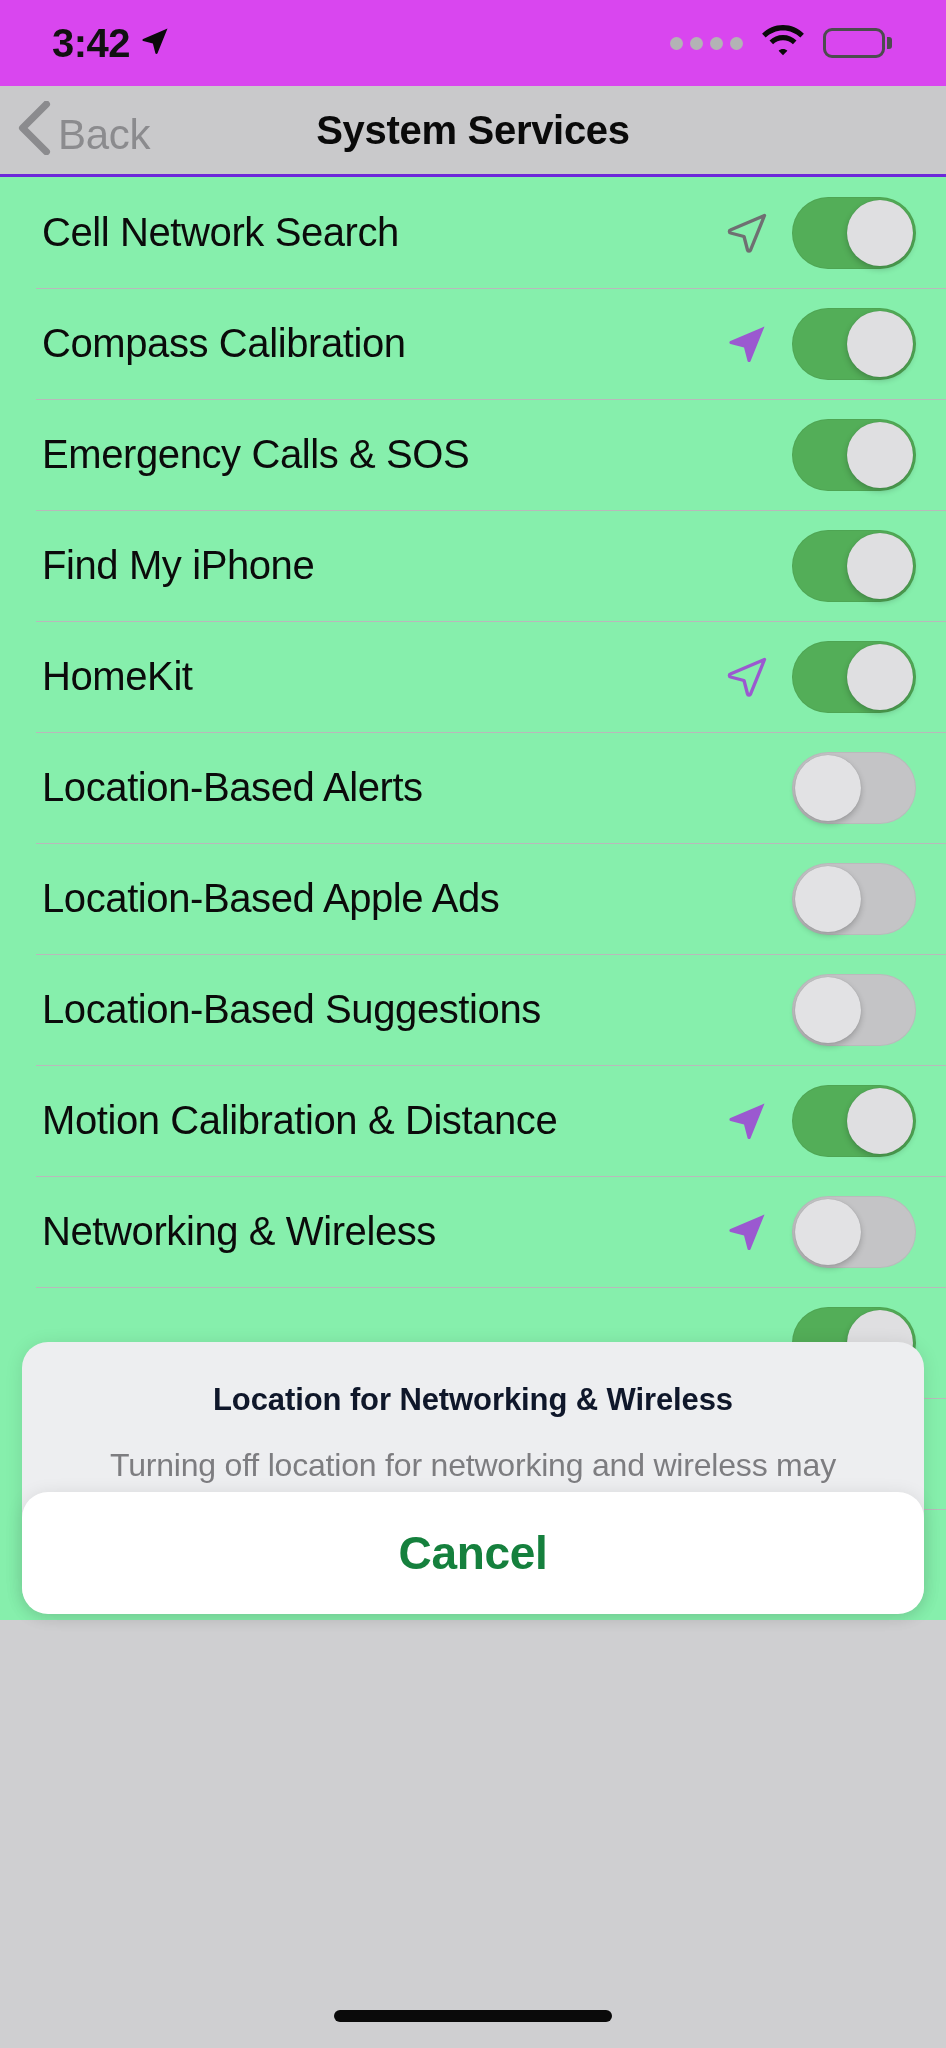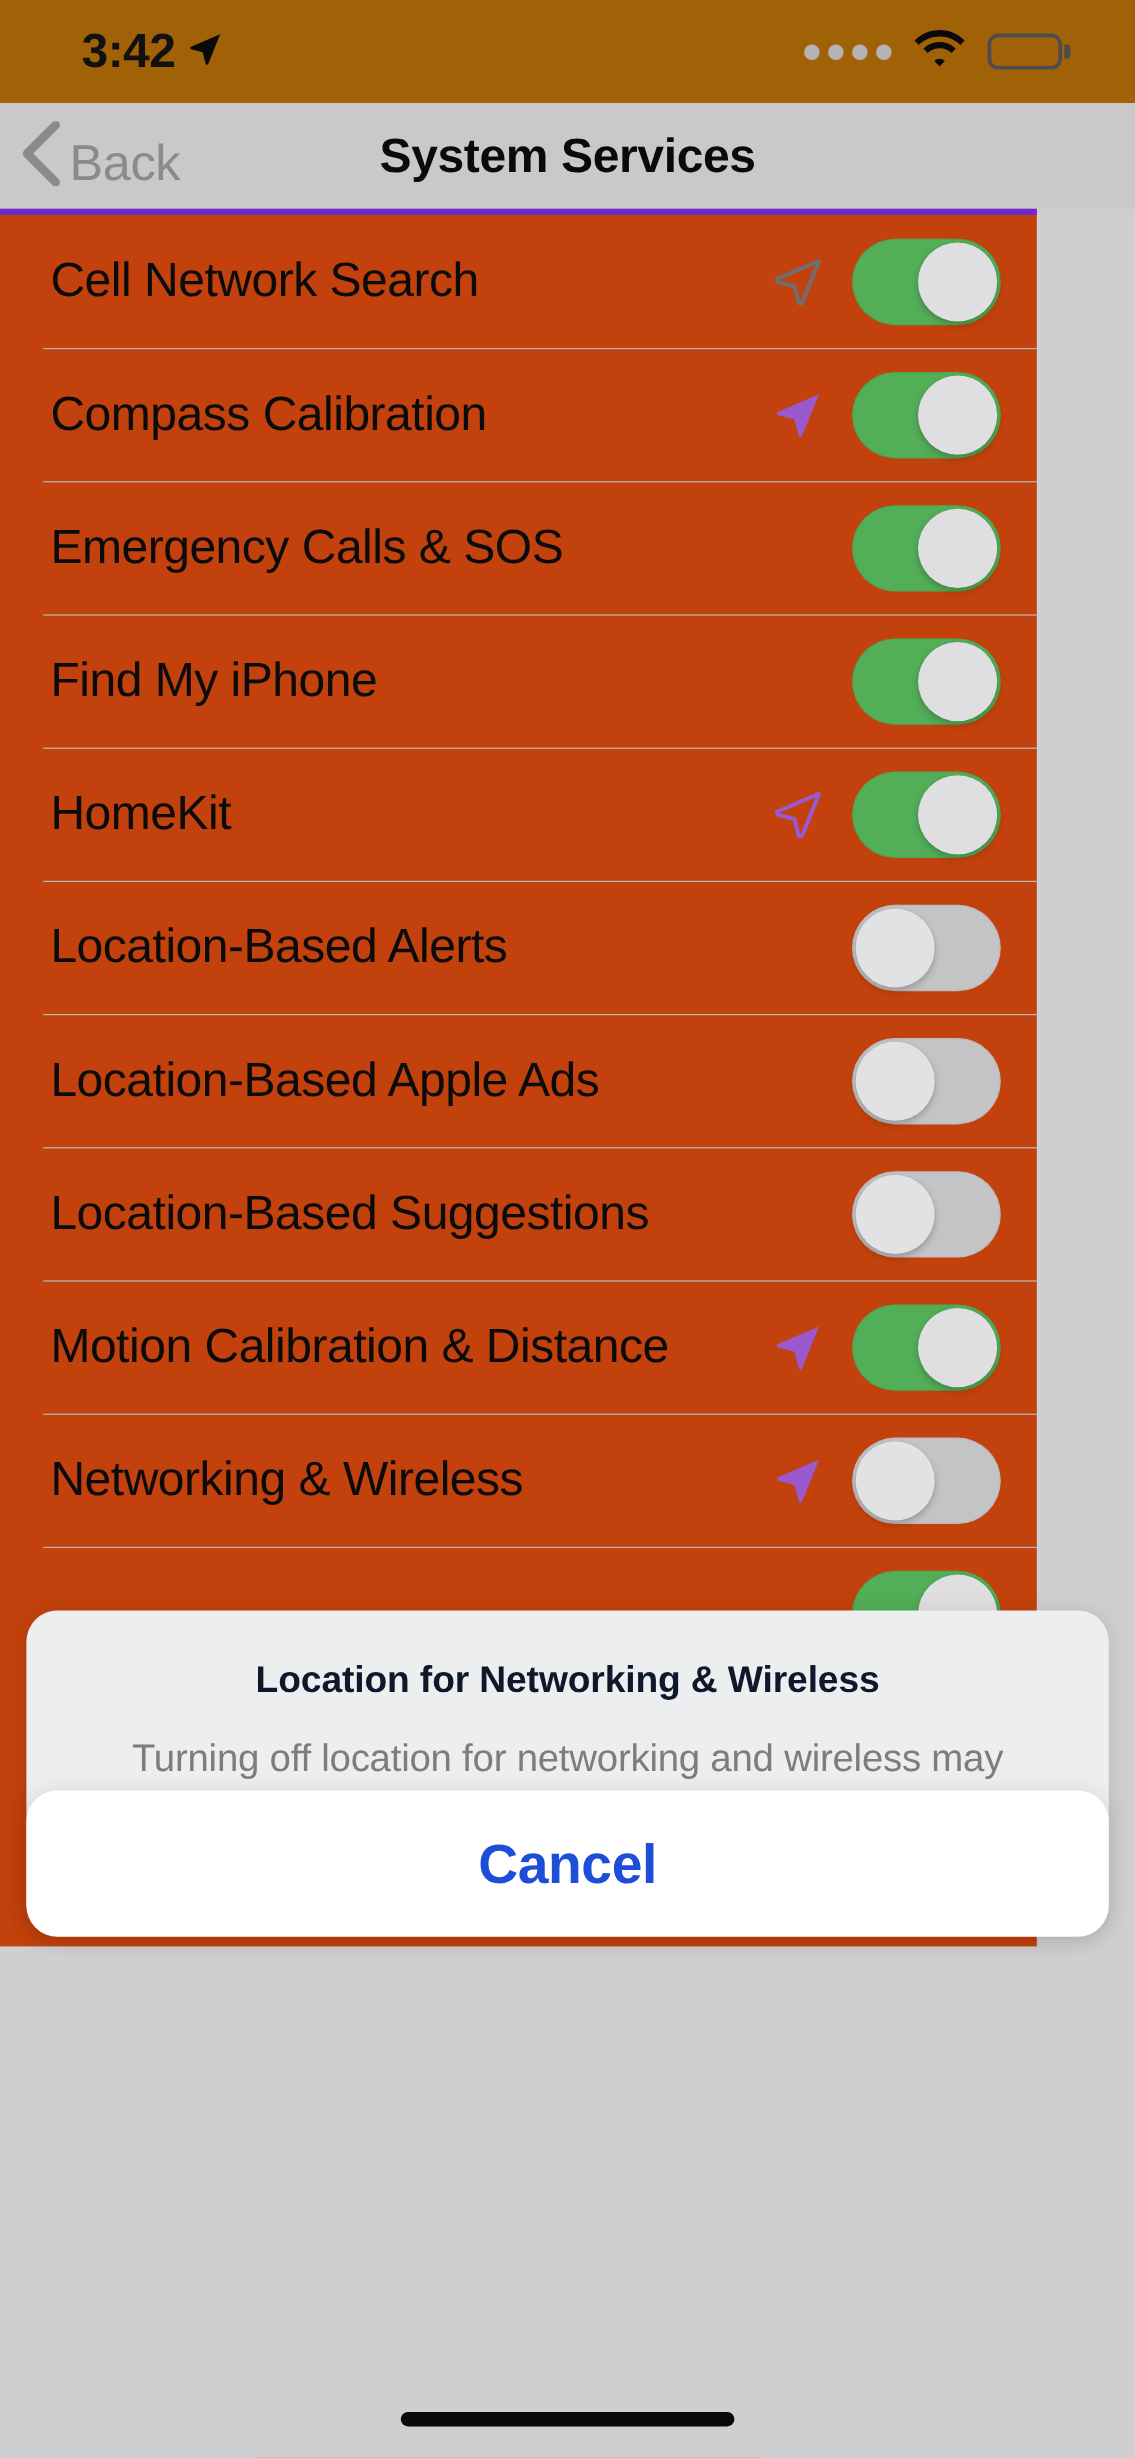--- a/index.html
+++ b/index.html
@@ -11,23 +11,23 @@
   }
   #screen {
     position:relative; width:946px; height:2048px;
     background:#cfcfd1;
     overflow:hidden;
   }
 
   
   #status-bar {
     position:absolute; top:0; left:0; width:946px; height:86px;
-    background:#a16207;
+    background:#d946ef;
     display:flex; align-items:center; justify-content:space-between;
-    padding:0 54px 0 68px;
+    padding:0 54px 0 52px;
   }
   .sb-left { display:flex; align-items:center; gap:10px; }
   .sb-time { font-size:40px; font-weight:bold; color:#111; letter-spacing:-0.5px; }
   .sb-right { display:flex; align-items:center; gap:18px; }
   .sig-dots { display:flex; gap:7px; align-items:center; }
   .sig-dots i { width:13px; height:13px; border-radius:50%; background:#b3b3b5; display:block; }
   .battery-wrap { display:flex; align-items:center; }
   .battery {
     width:62px; height:30px; border:3px solid #4c4c4e; border-radius:9px;
     position:relative; padding:3px; background:transparent;
@@ -49,23 +49,23 @@
   }
   .chev { display:block; }
   #back-label { font-size:42px; color:#8b8b8e; letter-spacing:-0.3px; }
   #nav-title {
     width:100%; text-align:center; font-size:40px; font-weight:bold;
     color:#0a0a0a; letter-spacing:-0.3px;
   }
 
   
   #list {
-    position:absolute; top:174px; left:0; width:864px;
-    background:#c2410c;
-    border-top:5px solid #6d28d9;
+    position:absolute; top:174px; left:0; width:946px;
+    background:#86efac;
+    border-top:3px solid #6d28d9;
   }
   .row {
     position:relative; height:111px;
     display:flex; align-items:center;
     padding-left:42px; padding-right:30px;
   }
   .row + .row::before {
     content:""; position:absolute; top:0; left:36px; right:0;
     height:1px; background:#b9b9bb;
   }
@@ -117,21 +117,21 @@
     height:118px; display:flex; align-items:center; justify-content:center;
     font-size:44px; color:#2f7bf6; letter-spacing:-0.3px;
   }
   #cancel-sheet {
     position:absolute; left:22px; width:902px; top:1492px;
     border-radius:26px; overflow:hidden; background:#ffffff;
     box-shadow:0 2px 18px rgba(0,0,0,0.10);
   }
   #cancel-button {
     height:122px; display:flex; align-items:center; justify-content:center;
-    font-size:46px; font-weight:bold; color:#1d4ed8; letter-spacing:-0.3px;
+    font-size:46px; font-weight:bold; color:#15803d; letter-spacing:-0.3px;
   }
 
   
   #home-indicator {
     position:absolute; bottom:26px; left:50%; transform:translateX(-50%);
     width:278px; height:12px; border-radius:6px; background:#0a0a0a;
   }
 </style>
 </head>
 <body>

